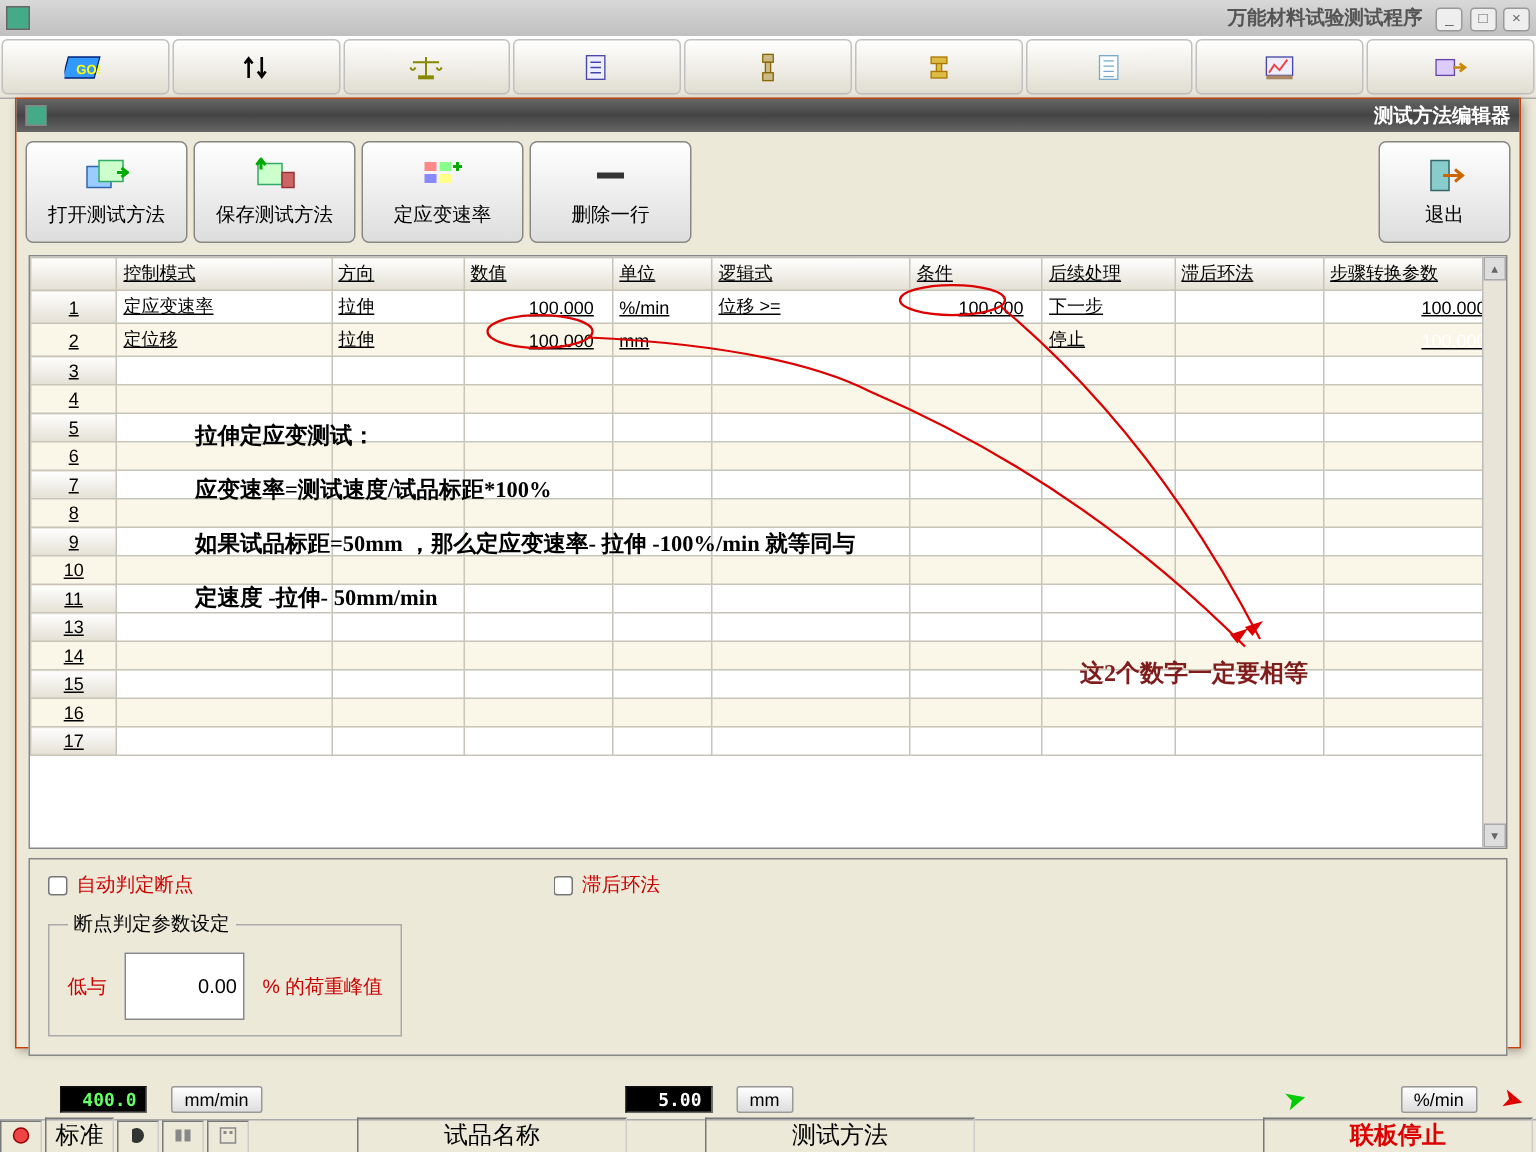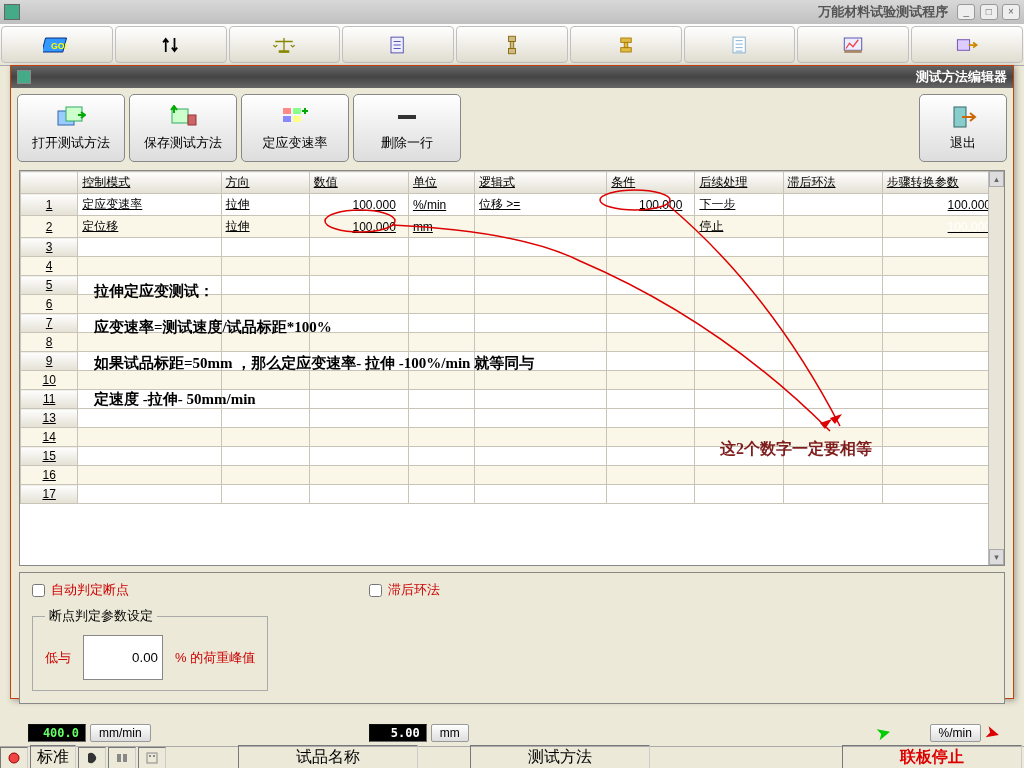--- a/index.html
+++ b/index.html
@@ -32,33 +32,33 @@
 .grid .rowhdr { background: linear-gradient(to bottom, #fefefe, #e4e0d4); width: 52px; text-align: center; }
 .grid tr.alt td { background: #fbf7e8; }
 .grid td.num { text-align: right; padding-right: 12px; }
 .grid td.sel { background: #0a246a; color: #fff; text-align: right; padding-right: 12px; }
 .scroll-v { position: absolute; right: 0; top: 0; bottom: 0; width: 16px; background: #e8e4d8; border-left: 1px solid #bbb; }
 .scroll-v::before{content:"▴";position:absolute;top:0;left:0;right:0;text-align:center;font-size:9px;color:#666;background:#ddd;border:1px solid #aaa;height:14px;line-height:14px;}
 .scroll-v::after{content:"▾";position:absolute;bottom:0;left:0;right:0;text-align:center;font-size:9px;color:#666;background:#ddd;border:1px solid #aaa;height:14px;line-height:14px;}
 
 .annot-svg { position: absolute; top: 0; left: 0; pointer-events: none; }
 .annot-text { position: absolute; color: #7f1d1d; font-size: 16px; font-family: SimSun; font-weight: bold; }
-.note-text { position: absolute; font-family: "SimSun"; font-size: 15px; color: #000; line-height: 2.4; font-weight: bold; }
+.note-text { position: absolute; font-family: "SimSun"; font-size: 15px; color: #000; line-height: 2.4; font-weight: bold; margin-left: 36px; }
 
 .bottom-panel { margin: 6px 8px; border: 1px solid #888; padding: 8px 12px 12px; background: #ece9d8; }
 .chk-row { display: flex; gap: 240px; margin-bottom: 8px; }
 .chk { display: flex; align-items: center; gap: 6px; color: #c00; font-size: 13px; }
 .chk input { width: 13px; height: 13px; }
 .fieldset { border: 1px solid #aaa; padding: 10px 12px; display: inline-block; }
 .fieldset legend { padding: 0 4px; font-size: 13px; }
 .param-row { display: flex; align-items: center; gap: 12px; }
 .param-row .lbl { color: #c00; font-size: 13px; }
 .param-row input { width: 80px; text-align: right; padding: 14px 4px; border: 1px solid #888; background: #fff; }
 
-.status-strip { position: absolute; bottom: 24px; left: 0; right: 16px; height: 22px; background: #ece9d8; display: flex; align-items: center; padding: 0 8px; gap: 4px; }
+.status-strip { position: absolute; bottom: 24px; left: 0; right: 0; height: 22px; background: #ece9d8; display: flex; align-items: center; padding: 0 8px; gap: 16px; }
 .status-field { background: #000; color: #0f0; border: 1px inset #666; padding: 1px 6px; min-width: 58px; text-align: right; font-family: monospace; font-weight: bold; }
 .status-field.white { color: #fff; }
 .status-btn { border: 1px solid #999; background: linear-gradient(to bottom,#fff,#ddd); padding: 1px 8px; border-radius: 2px; }
 .arrow-green { color: #0c0; font-size: 18px; transform: rotate(-15deg); display: inline-block; }
 .arrow-red { color: #d00; font-size: 18px; transform: rotate(15deg); display: inline-block; }
 
 .statusbar { position: absolute; bottom: 0; left: 0; right: 0; height: 22px; background: #ece9d8; border-top: 1px solid #aaa; display: flex; align-items: center; font-size: 16px; }
 .statusbar .cell { border: 1px inset #ccc; padding: 1px 6px; margin-right: 2px; }
 .statusbar .wide { flex: 0 0 180px; text-align: center; }
 .statusbar .red { color: #d00; font-weight: bold; }

